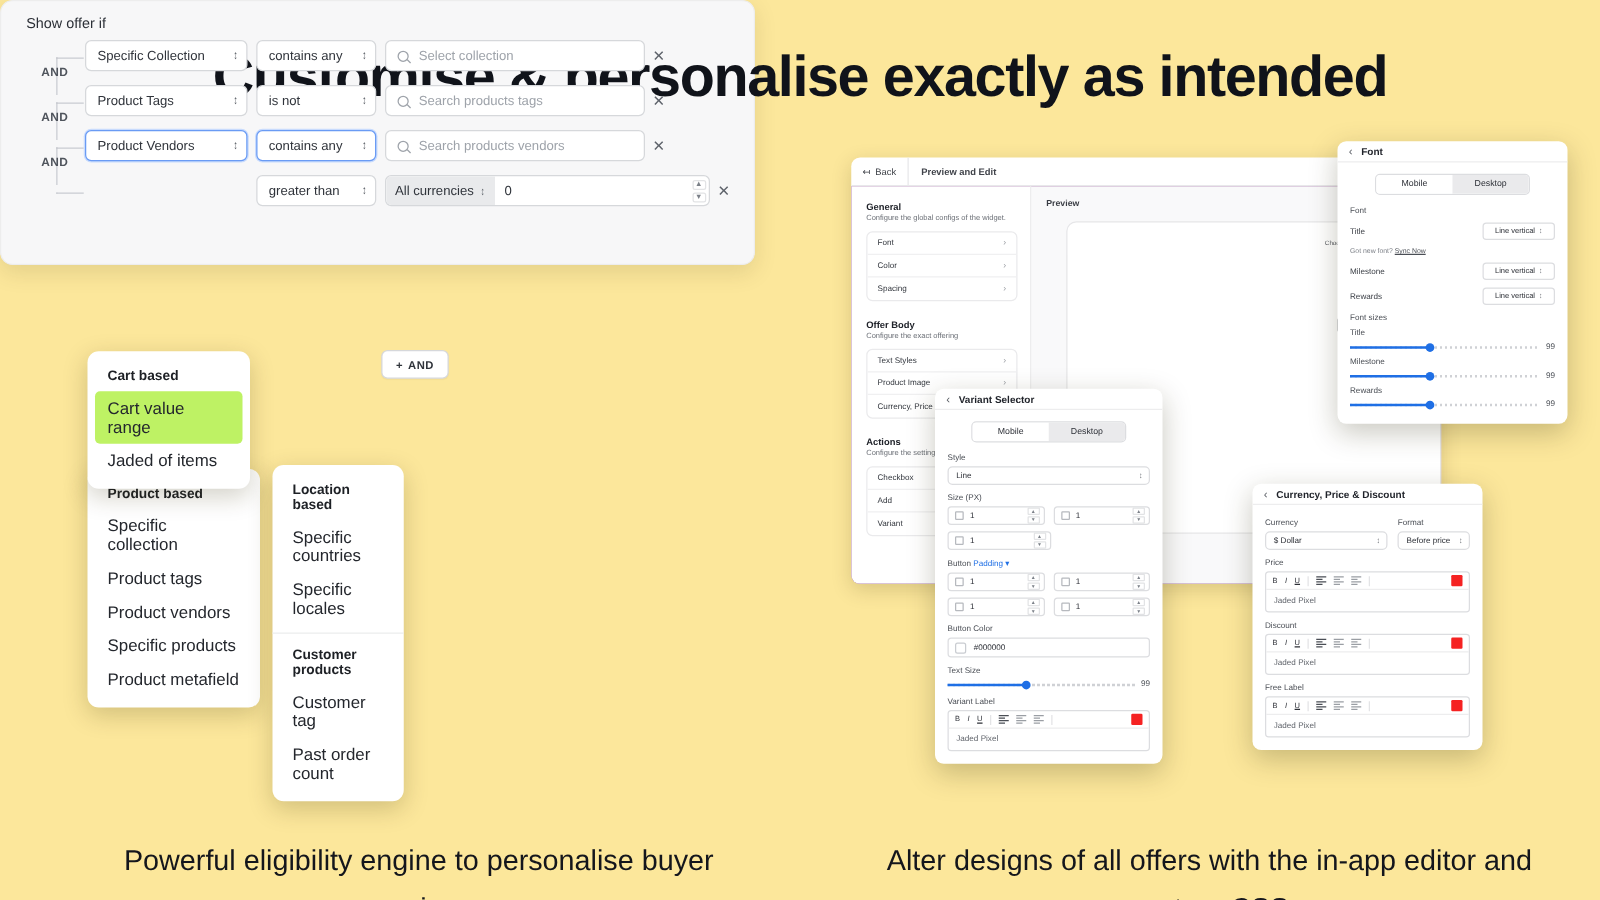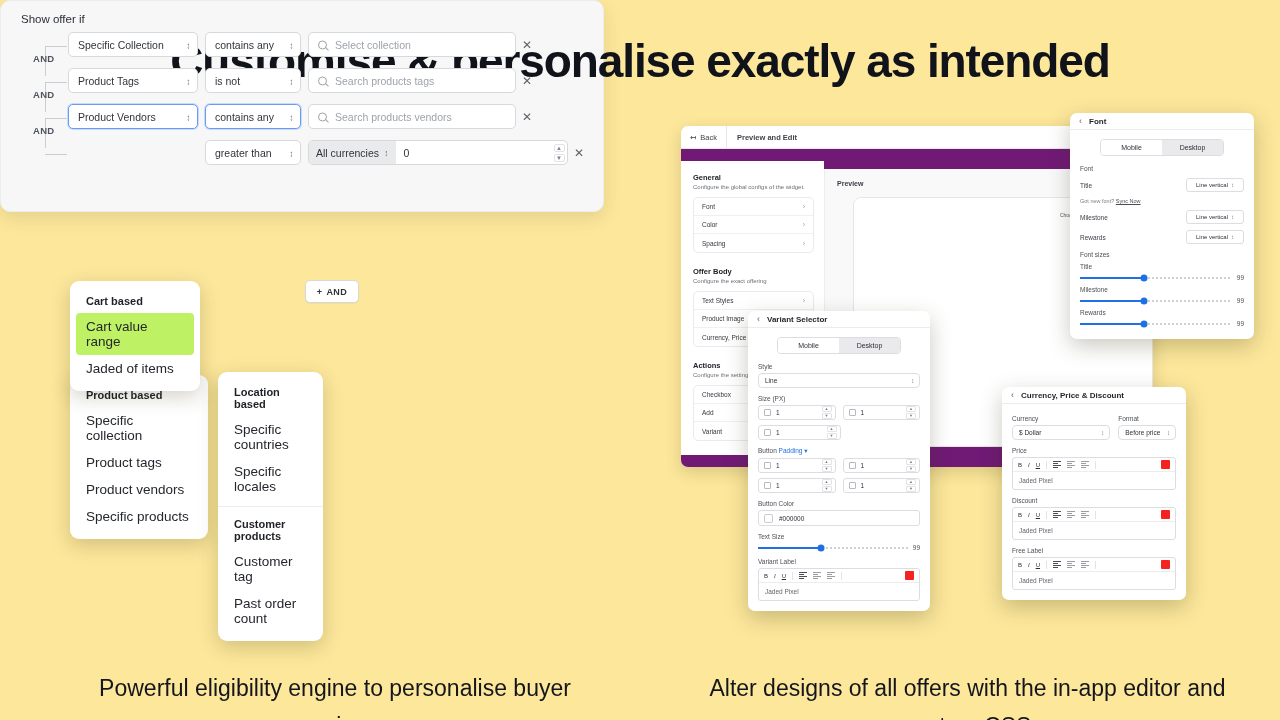--- a/index.html
+++ b/index.html
@@ -111,21 +111,21 @@
   .ebar { height:23px; border-bottom:1px solid #e8e8ea; display:flex; align-items:center;
           font-size:7.5px; color:#40434a; }
   .ebar .back { display:flex; align-items:center; gap:4px; padding:0 9px; height:100%; }
   .ebar .divd { width:1px; height:100%; background:#e8e8ea; }
   .ebar .ttl { padding-left:10px; font-weight:600; }
   .ebar .right { margin-left:auto; display:flex; align-items:center; gap:0; padding-right:4px; }
   .ebar .cancel { border:1px solid #d6d8db; border-radius:3px; font-size:6.5px;
                   padding:2px 7px; background:#fff; color:#30343b; }
   .ebar .green { width:7px; height:16px; background:#0e7a4f; border-radius:2px; margin-left:5px; }
 
-  .ebody { display:flex; height:318px; background:#701a75;align-items:center; }
+  .ebody { display:flex; height:318px; background:#701a75; }
   .eleft { width:155px; padding:12px 10px 0 12px; background:#fff; }
   .esec-t { font-size:7.5px; font-weight:700; color:#20232a; }
   .esec-s { font-size:6px; color:#6c7077; margin:2px 0 7px; }
   .elist { border:1px solid #eaeaec; border-radius:5px; overflow:hidden; margin-bottom:14px; }
   .elist .li { height:18px; display:flex; align-items:center; justify-content:space-between;
                padding:0 8px; font-size:6.5px; color:#33373e; border-bottom:1px solid #f0f0f1; }
   .elist .li:last-child { border-bottom:none; }
   .elist .li .ch { font-size:7px; color:#9a9ea4; }
   .eright { flex:1; border-left:1px solid #ededee; background:#f9f9fa; padding:11px 0 0 12px; }
   .eright .plbl { font-size:7px; color:#3a3d44; font-weight:600; }
@@ -311,20 +311,21 @@
   <div class="mitem sel2">Cart value range</div>
   <div class="mitem">Jaded of items</div>
 </div>
 
 <div class="menu" id="menuProd">
   <div class="mtitle">Product based</div>
   <div class="mitem">Specific collection</div>
   <div class="mitem">Product tags</div>
   <div class="mitem">Product vendors</div>
   <div class="mitem">Specific products</div>
+  <div class="mitem">Product metafield</div>
 </div>
 
 <div class="menu" id="menuLoc">
   <div class="mtitle">Location based</div>
   <div class="mitem">Specific countries</div>
   <div class="mitem">Specific locales</div>
   <div class="sep"></div>
   <div class="mtitle">Customer products</div>
   <div class="mitem">Customer tag</div>
   <div class="mitem">Past order count</div>

